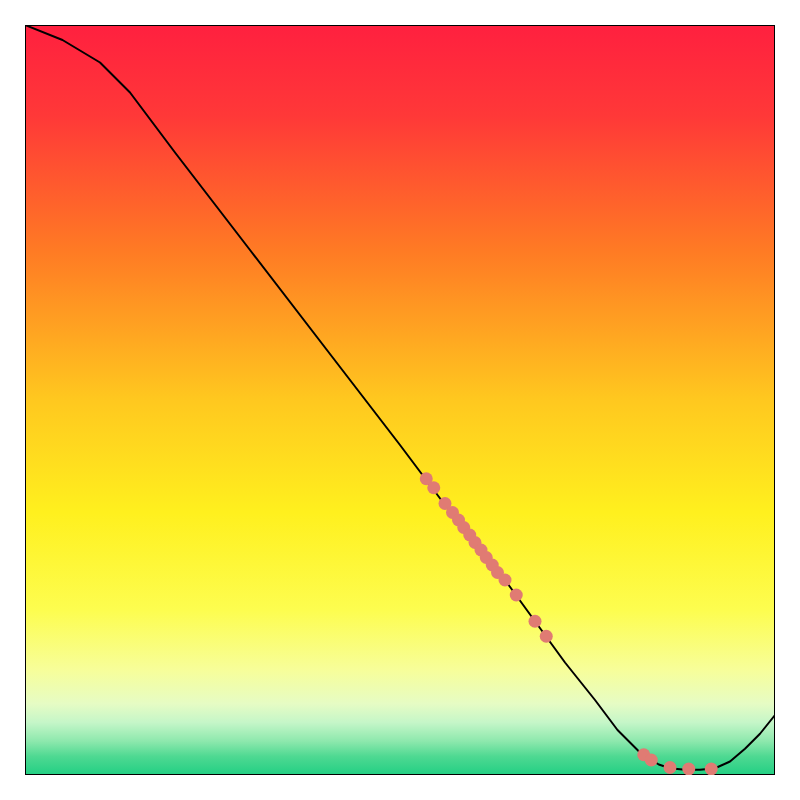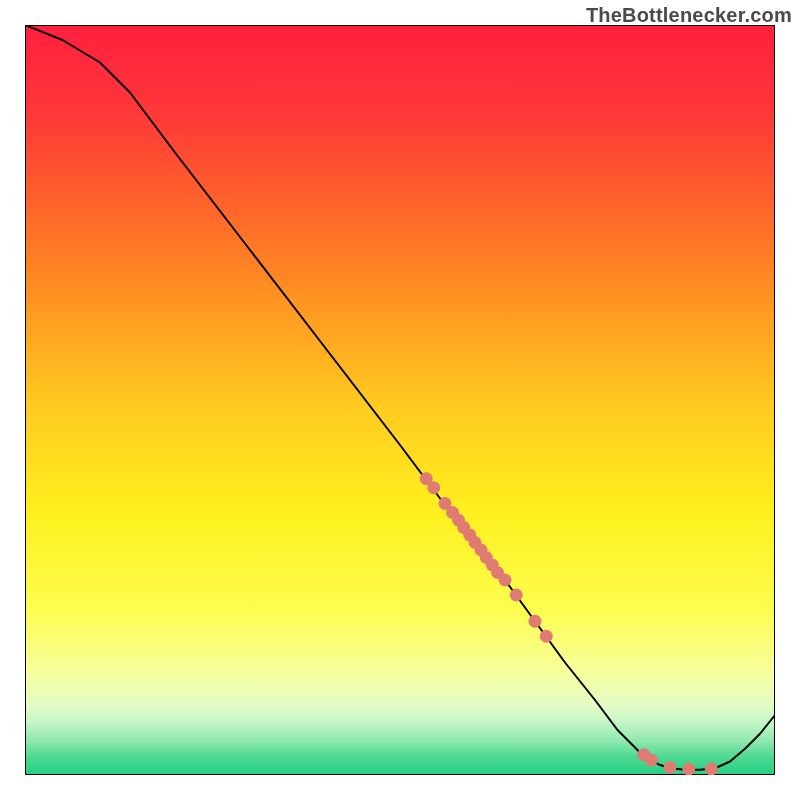--- a/index.html
+++ b/index.html
@@ -34,21 +34,20 @@
     height: 750px;
   }
   svg {
     display: block;
   }
 </style>
 </head>
 <body>
 
 <div class="stage">
-  <div class="watermark">TheBottlenecker.com</div>
   <div class="plot">
     <svg id="chart-svg" width="750" height="750" viewBox="0 0 750 750">
         <defs>
           <linearGradient id="bg-grad" x1="0" y1="0" x2="0" y2="1">
             <stop offset="0%" stop-color="#ff203f"></stop>
             <stop offset="12%" stop-color="#ff3838"></stop>
             <stop offset="30%" stop-color="#ff7a24"></stop>
             <stop offset="50%" stop-color="#ffc81f"></stop>
             <stop offset="65%" stop-color="#fff01e"></stop>
             <stop offset="78%" stop-color="#fdfd4f"></stop>

